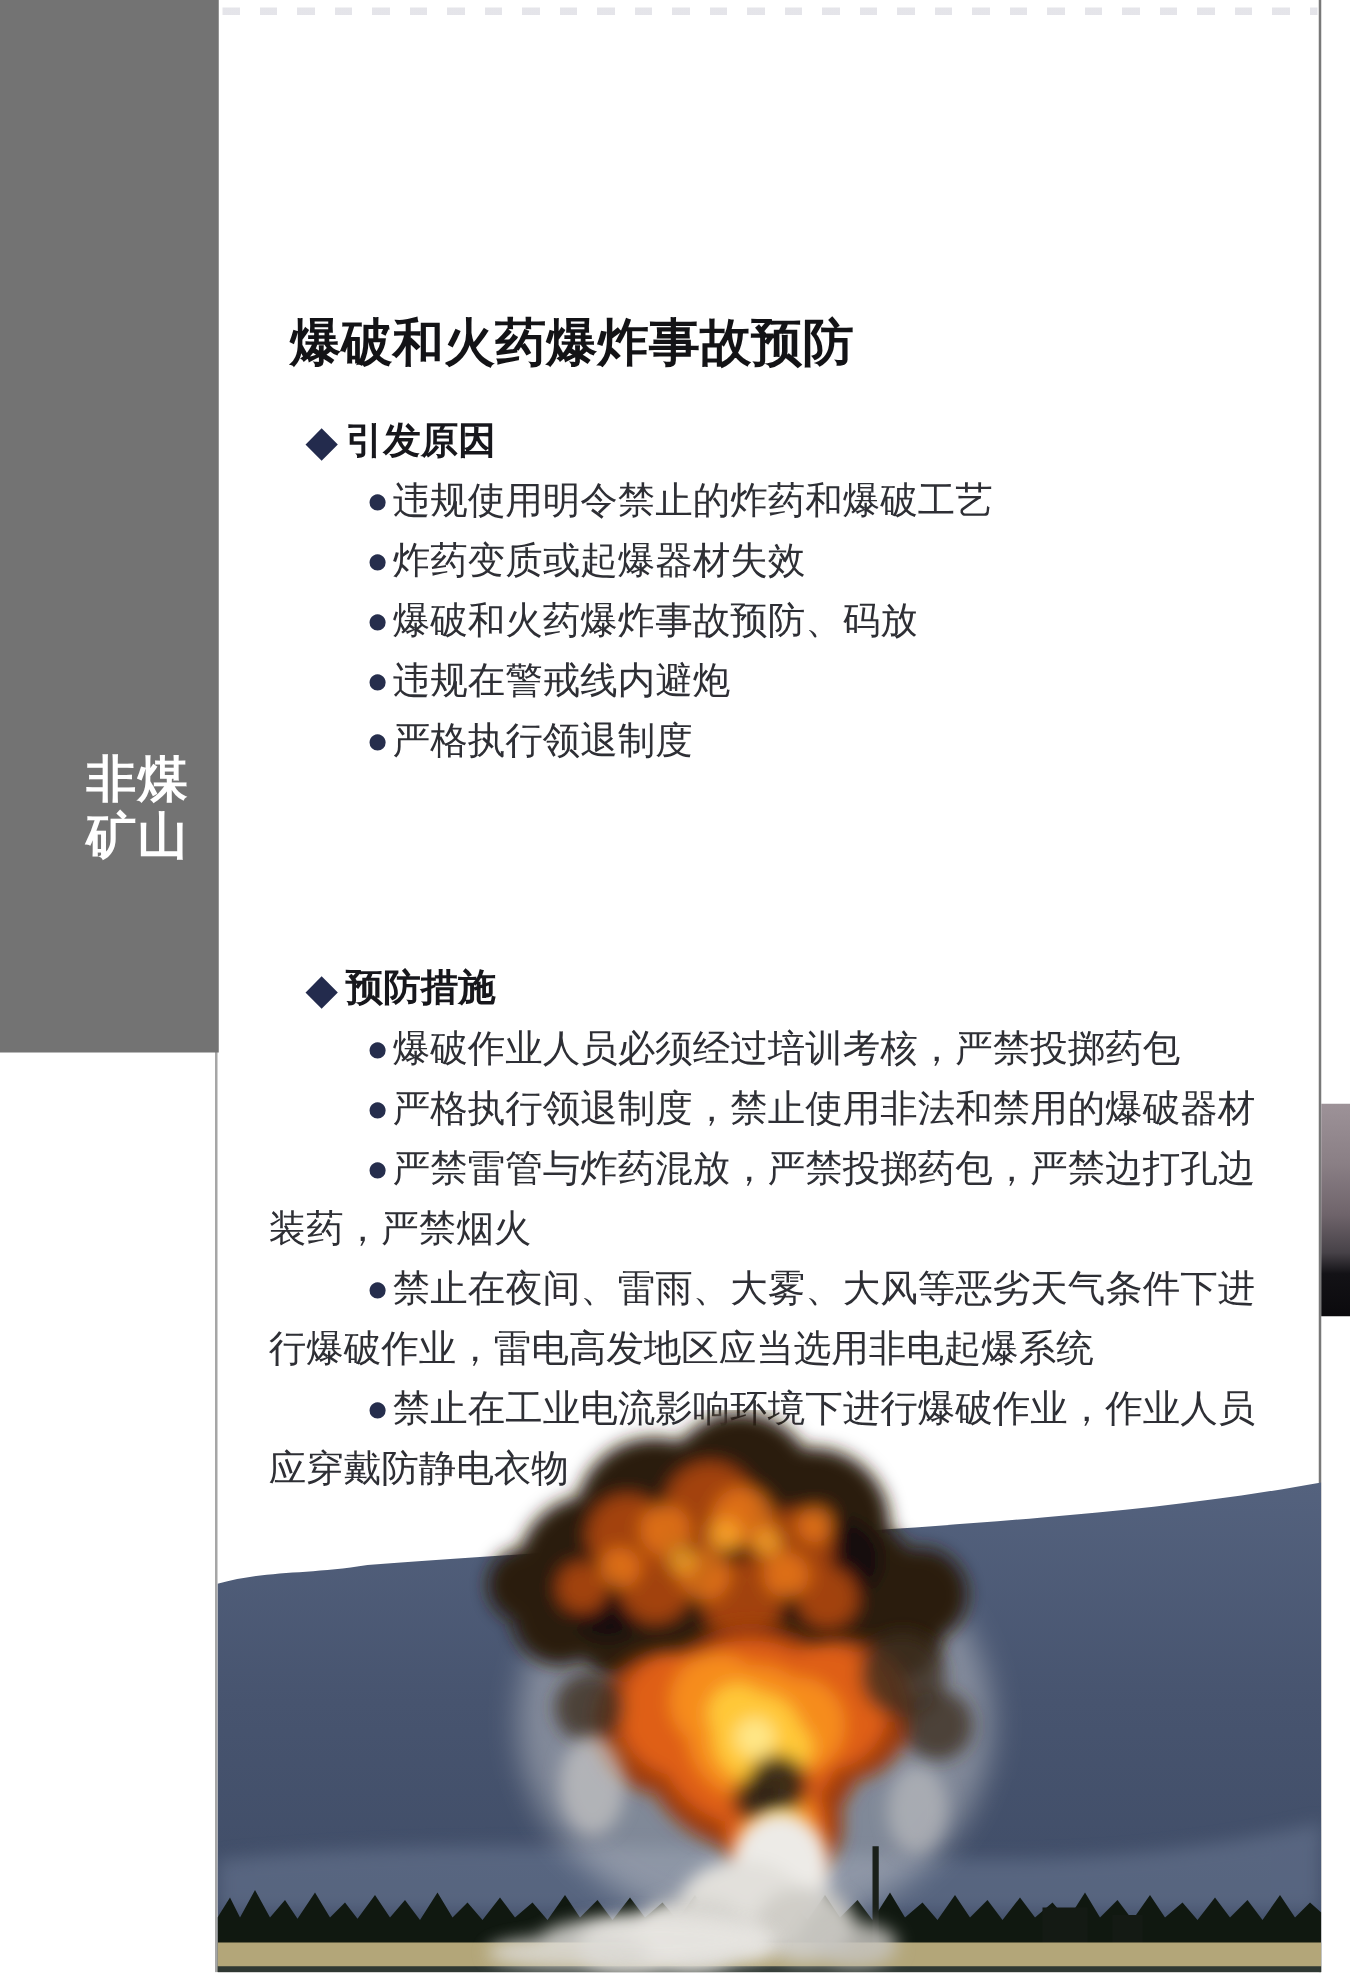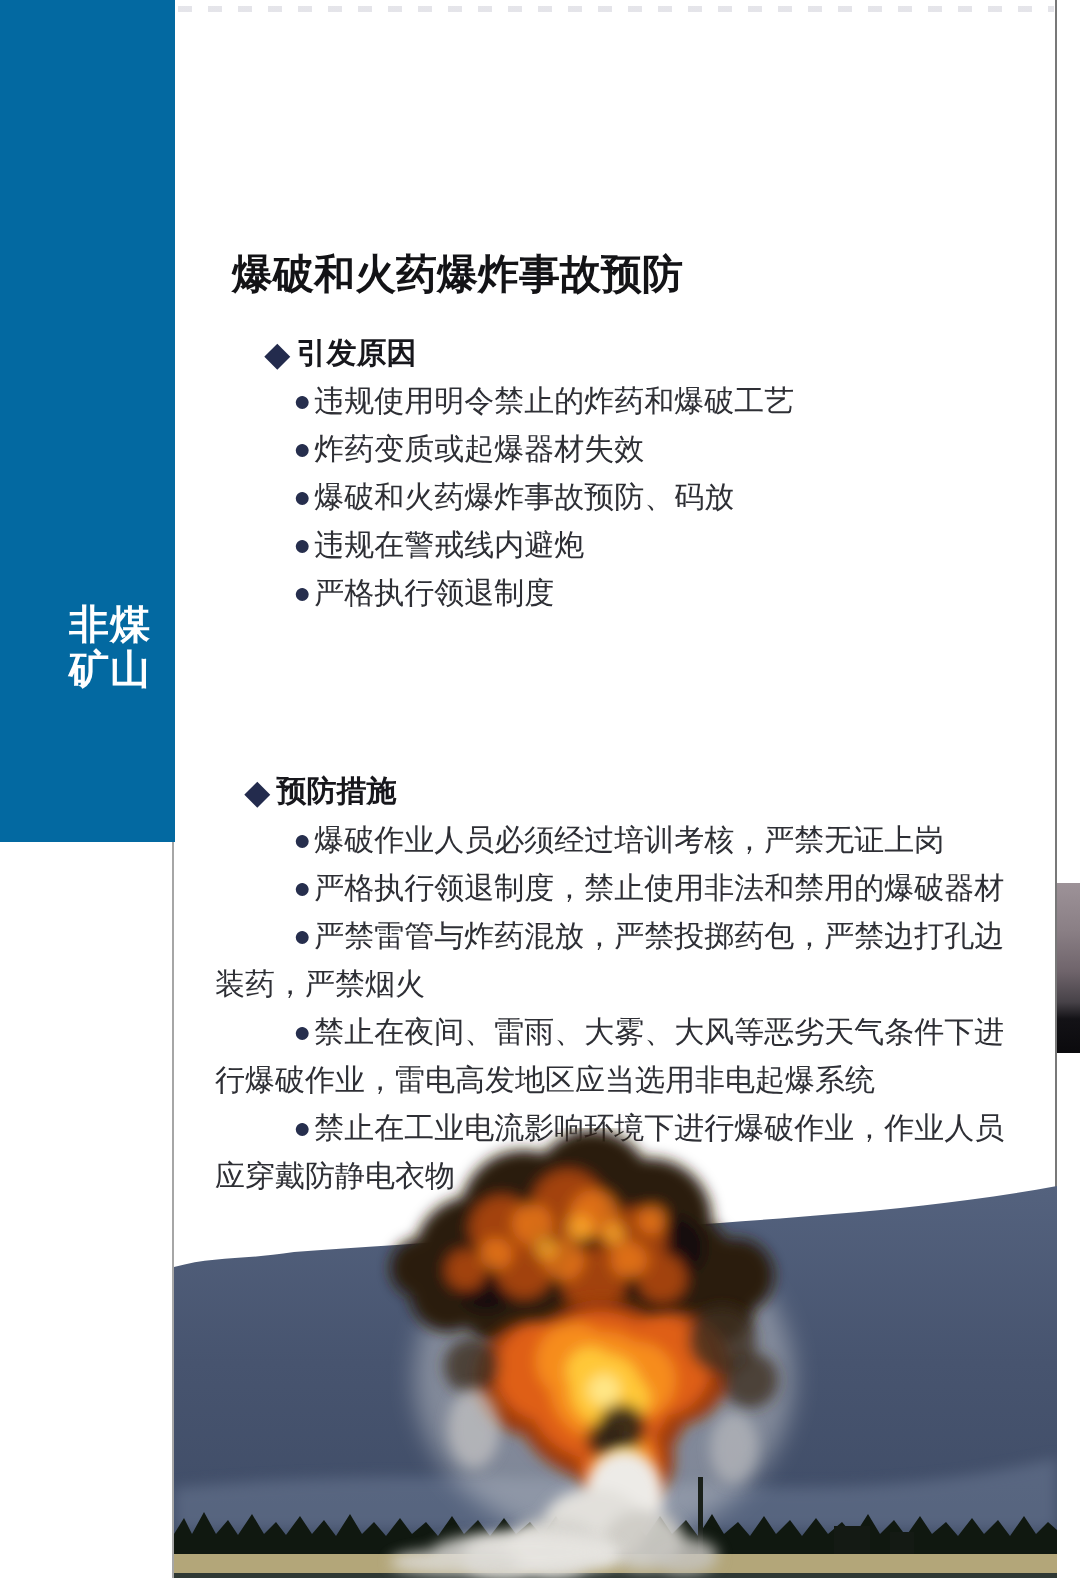--- a/index.html
+++ b/index.html
@@ -1,38 +1,38 @@
 <!DOCTYPE html>
 <html><head>
 <meta charset="utf-8">
 <style>
   html,body{margin:0;padding:0;background:#ffffff;}
   #screen{
     position:relative;width:1080px;height:1578px;background:#ffffff;
     overflow:hidden;font-family:"Liberation Sans",sans-serif;
   }
   
-  .sidebar{position:absolute;left:0;top:0;width:175px;height:842px;background:#0369a1;}
+  .sidebar{position:absolute;left:0;top:0;width:175px;height:842px;background:#737373;}
   .sidebar-label{
     position:absolute;right:24px;top:602px;text-align:right;color:#ffffff;
     font-size:40px;font-weight:700;line-height:45px;letter-spacing:1px;white-space:pre-line;
   }
   
   .top-dashes{position:absolute;left:178px;top:6px;width:876px;height:6px;
     background:repeating-linear-gradient(90deg,#e0e0e6 0 14px,transparent 14px 30px);opacity:.85;}
   .rule-right{position:absolute;left:1055px;top:0;width:2px;height:1578px;background:#787878;}
   .rule-left{position:absolute;left:172px;top:726px;width:2px;height:852px;background:#a6a6a6;}
   .side-photo-strip{position:absolute;left:1057px;top:883px;width:23px;height:170px;
     background:linear-gradient(180deg,#9d9298 0%,#8a7f85 28%,#6f646b 52%,#474248 70%,#131216 80%,#0b0a0d 100%);}
   
   .page-title{position:absolute;left:232px;top:248px;margin:0;font-size:41px;font-weight:700;
     color:#131316;letter-spacing:0;line-height:52px;}
   .section-heading{position:absolute;left:245px;margin:0;font-size:30px;font-weight:800;
     color:#17171c;line-height:40px;white-space:nowrap;}
-  #heading-causes{top:333px;margin-left:20px;}
+  #heading-causes{top:333px;}
   #heading-measures{top:771px;}
   .diamond{color:#232b4d;font-size:32px;margin-right:7px;vertical-align:-2px;}
   .items{position:absolute;left:215px;width:808px;}
   #items-causes{top:377px;}
   #items-measures{top:816px;}
   .bullet-item{margin:0;font-size:30px;line-height:48px;color:#2e2f35;font-weight:500;
     text-indent:78px;letter-spacing:0;}
   .dot{color:#262e4d;margin-right:3px;}
   
   .photo{position:absolute;left:174px;top:1128px;width:883px;height:450px;display:block;}
@@ -62,21 +62,21 @@
       <p class="bullet-item"><span class="dot">●</span><span>炸药变质或起爆器材失效</span></p>
       <p class="bullet-item"><span class="dot">●</span><span>爆破和火药爆炸事故预防、码放</span></p>
       <p class="bullet-item"><span class="dot">●</span><span>违规在警戒线内避炮</span></p>
       <p class="bullet-item"><span class="dot">●</span><span>严格执行领退制度</span></p>
     </div>
 
   <h2 class="section-heading" id="heading-measures">
     <span class="diamond">◆</span><span>预防措施</span>
   </h2>
   <div class="items" id="items-measures">
-      <p class="bullet-item"><span class="dot">●</span><span>爆破作业人员必须经过培训考核，严禁无证上岗</span></p>
+      <p class="bullet-item"><span class="dot">●</span><span>爆破作业人员必须经过培训考核，严禁投掷药包</span></p>
       <p class="bullet-item"><span class="dot">●</span><span>严格执行领退制度，禁止使用非法和禁用的爆破器材</span></p>
       <p class="bullet-item"><span class="dot">●</span><span>严禁雷管与炸药混放，严禁投掷药包，严禁边打孔边装药，严禁烟火</span></p>
       <p class="bullet-item"><span class="dot">●</span><span>禁止在夜间、雷雨、大雾、大风等恶劣天气条件下进行爆破作业，雷电高发地区应当选用非电起爆系统</span></p>
       <p class="bullet-item"><span class="dot">●</span><span>禁止在工业电流影响环境下进行爆破作业，作业人员应穿戴防静电衣物</span></p>
     </div>
 
   <svg class="photo" viewBox="0 0 883 450" preserveAspectRatio="none" aria-hidden="true">
     <defs>
       <linearGradient id="mg" x1="0" y1="0" x2="0" y2="1">
         <stop offset="0" stop-color="#54627e"></stop>

